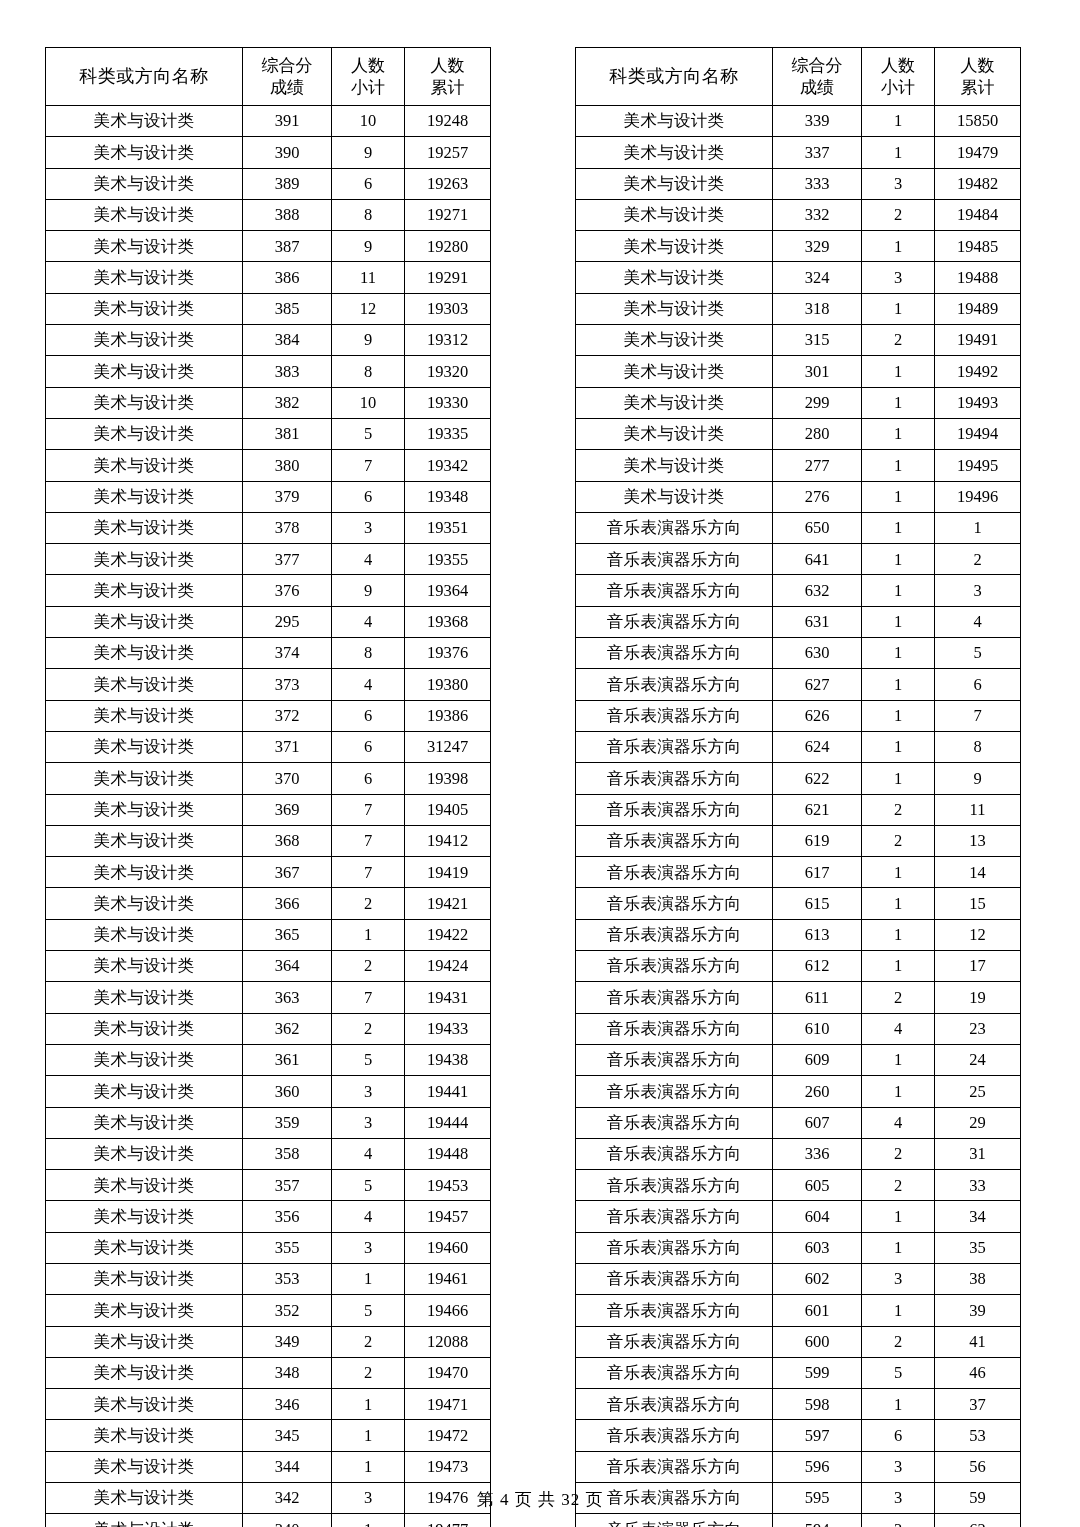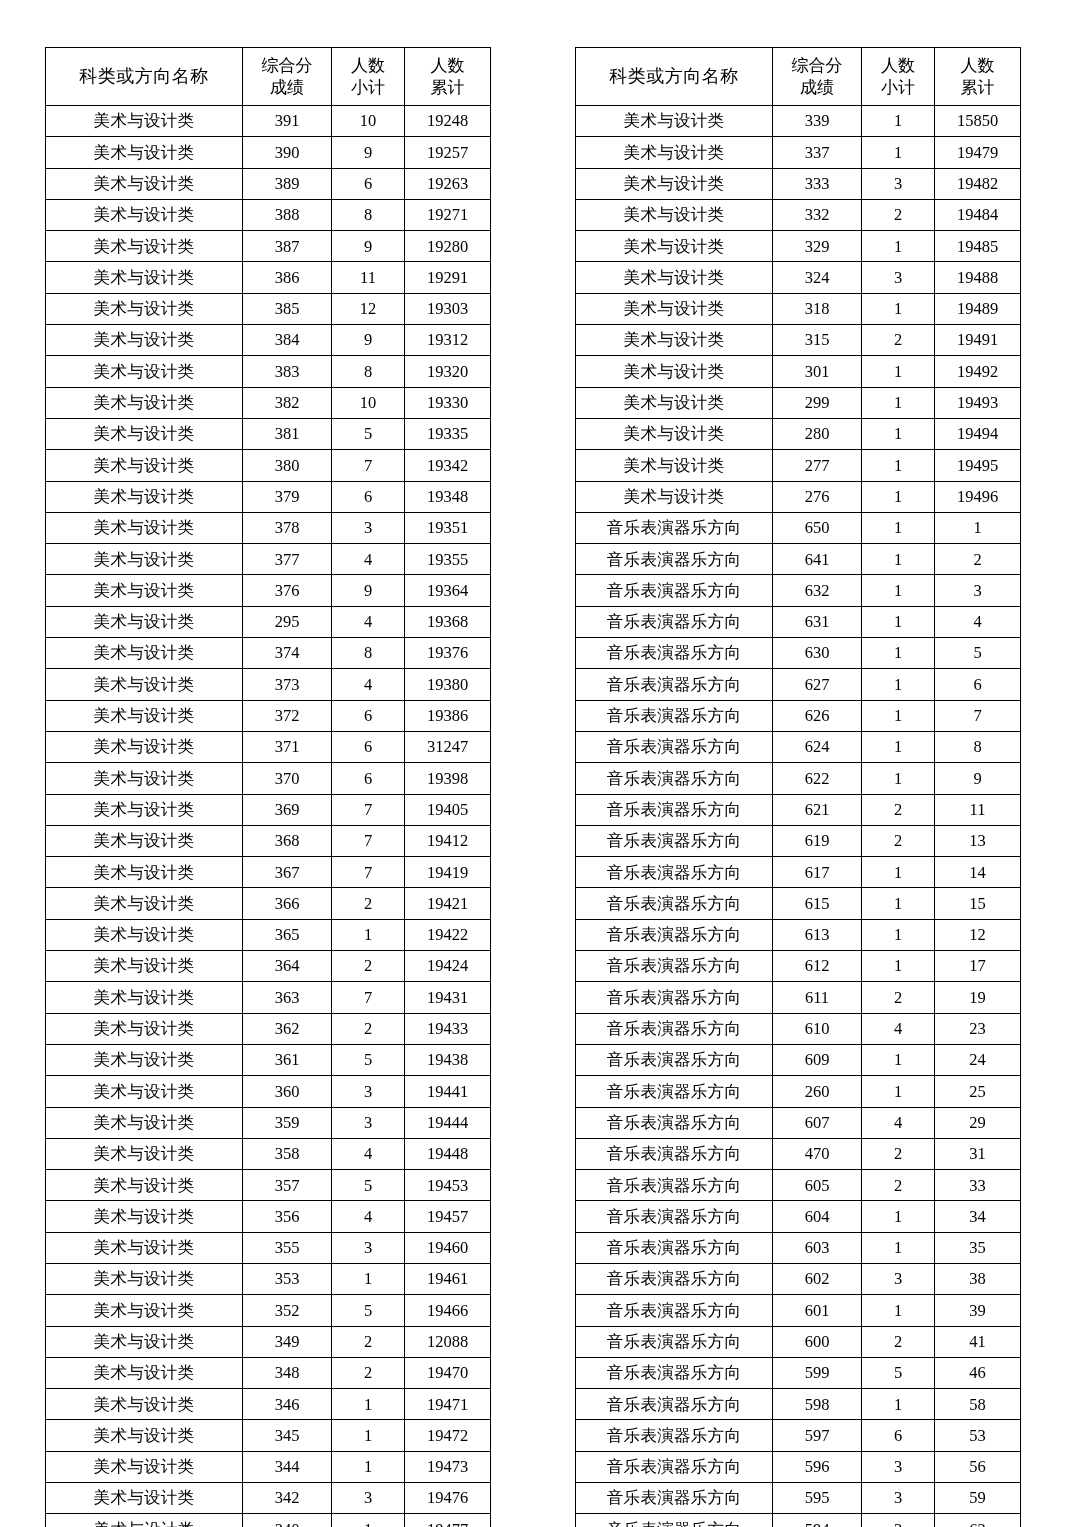--- a/index.html
+++ b/index.html
@@ -618,21 +618,21 @@
             <td class="num-cell">25</td>
           </tr>
           <tr>
             <td class="name-cell">音乐表演器乐方向</td>
             <td class="num-cell">607</td>
             <td class="num-cell">4</td>
             <td class="num-cell">29</td>
           </tr>
           <tr>
             <td class="name-cell">音乐表演器乐方向</td>
-            <td class="num-cell">470</td>
+            <td class="num-cell">336</td>
             <td class="num-cell">2</td>
             <td class="num-cell">31</td>
           </tr>
           <tr>
             <td class="name-cell">音乐表演器乐方向</td>
             <td class="num-cell">605</td>
             <td class="num-cell">2</td>
             <td class="num-cell">33</td>
           </tr>
           <tr>
@@ -668,21 +668,21 @@
           <tr>
             <td class="name-cell">音乐表演器乐方向</td>
             <td class="num-cell">599</td>
             <td class="num-cell">5</td>
             <td class="num-cell">46</td>
           </tr>
           <tr>
             <td class="name-cell">音乐表演器乐方向</td>
             <td class="num-cell">598</td>
             <td class="num-cell">1</td>
-            <td class="num-cell">58</td>
+            <td class="num-cell">37</td>
           </tr>
           <tr>
             <td class="name-cell">音乐表演器乐方向</td>
             <td class="num-cell">597</td>
             <td class="num-cell">6</td>
             <td class="num-cell">53</td>
           </tr>
           <tr>
             <td class="name-cell">音乐表演器乐方向</td>
             <td class="num-cell">596</td>
@@ -699,13 +699,20 @@
             <td class="name-cell">音乐表演器乐方向</td>
             <td class="num-cell">594</td>
             <td class="num-cell">3</td>
             <td class="num-cell">62</td>
           </tr>
         </tbody>
     </table>
 
   </div>
 
+  <div class="footer">
+    <span>第</span>
+    <span class="pg-num">4</span>
+    <span>页 共</span>
+    <span class="pg-num">32</span>
+    <span>页</span>
+  </div>
 </div>
 
 </body></html>

